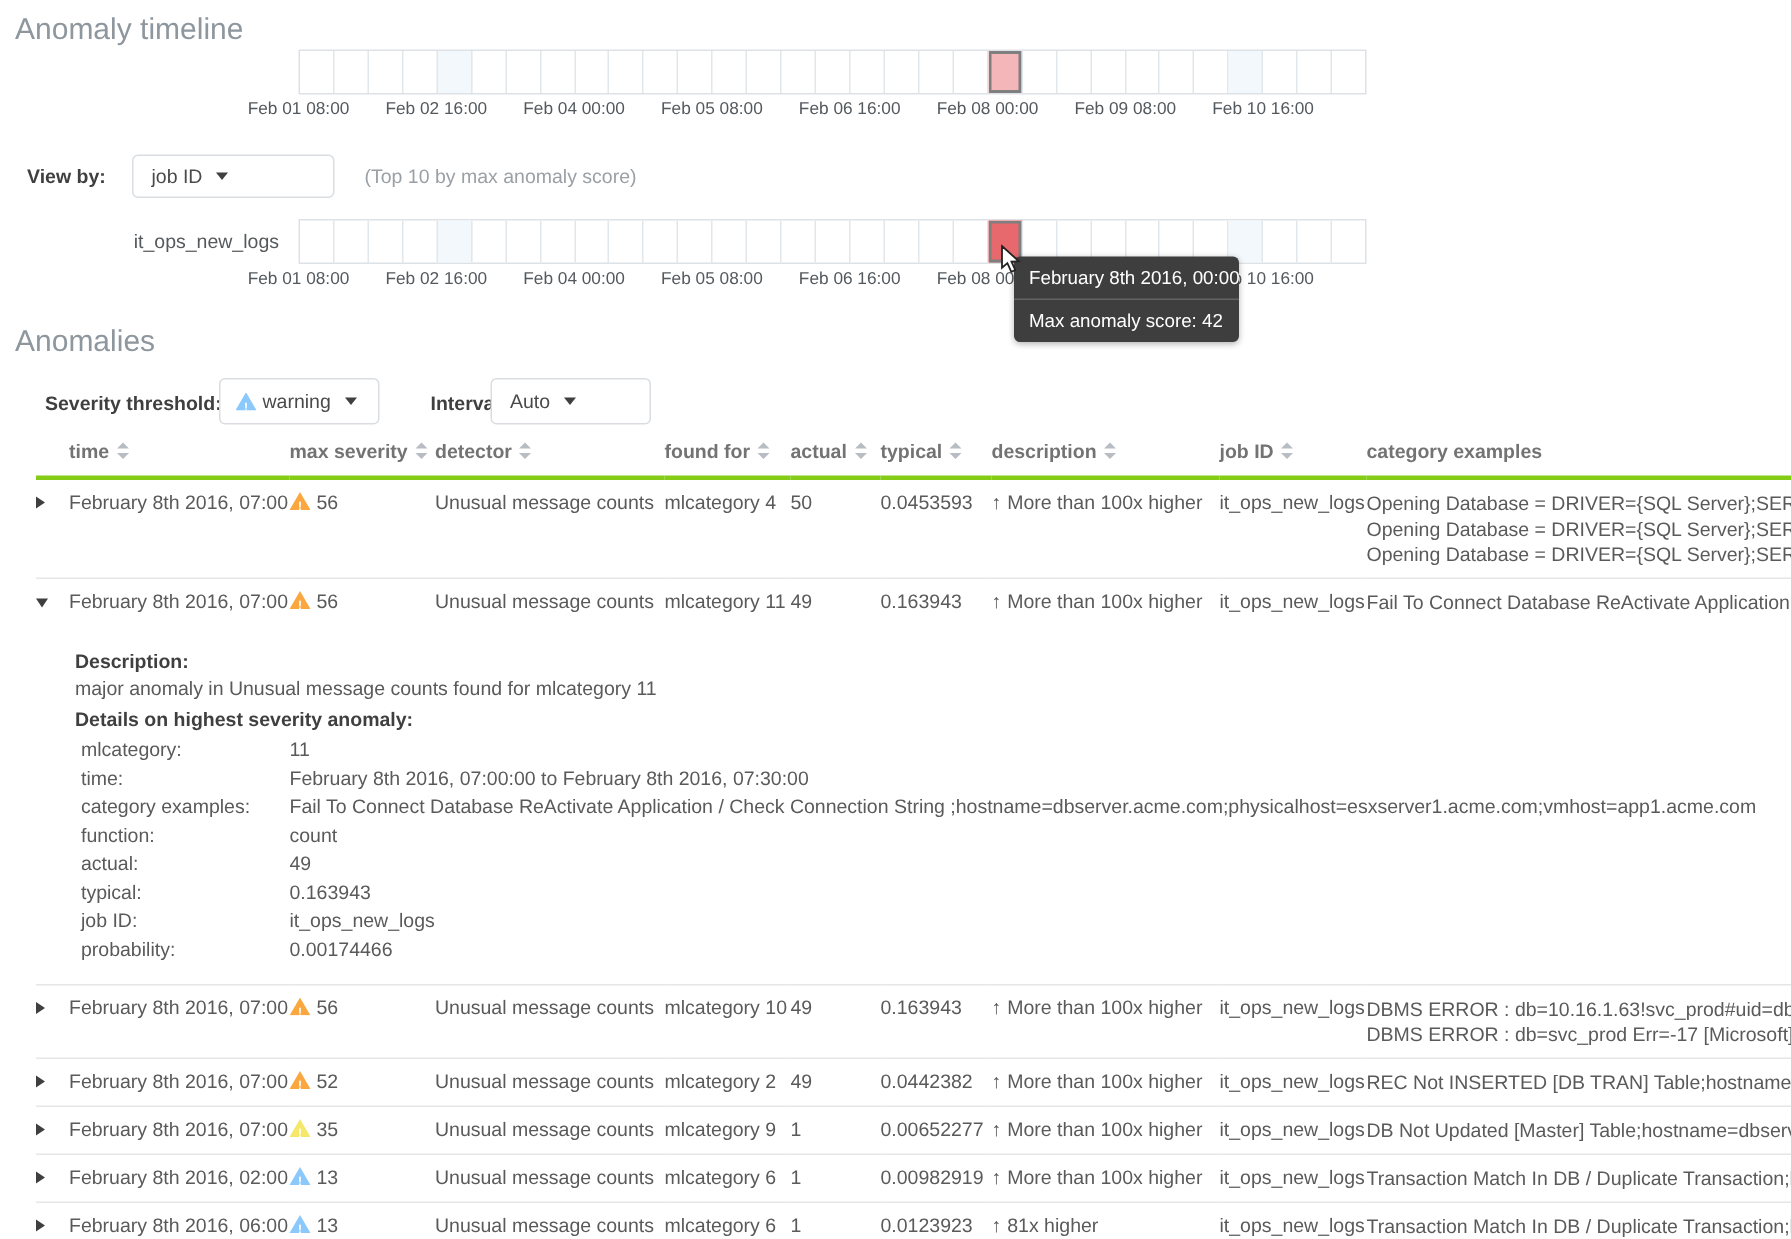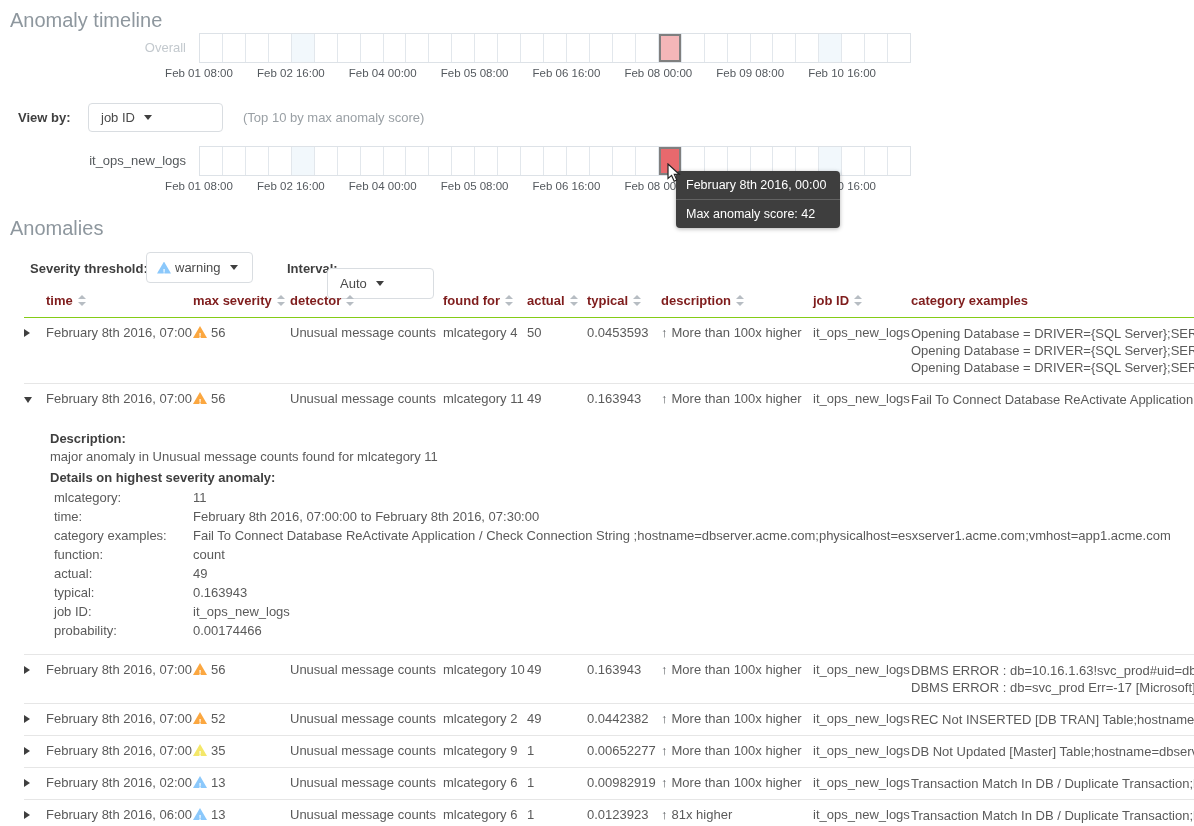--- a/index.html
+++ b/index.html
@@ -25,35 +25,35 @@
 
   
   .bold-label { font-size:13px; font-weight:bold; color:#3f3f3f; }
   .dropdown { position:absolute; border:1px solid #d9dde1; border-radius:4px; background:#fff;
               font-size:13px; color:#4a4a4a; display:flex; align-items:center; padding:0 12px; cursor:pointer; }
   .dd-caret { display:inline-block; width:0; height:0; border-left:4px solid transparent;
               border-right:4px solid transparent; border-top:5px solid #3f3f3f; margin-left:9px; }
   .muted-note { font-size:13px; color:#9aa0a5; }
 
   
-  #tooltip { position:absolute; left:676px; top:171px; width:164px; background:#3e3e3e; color:#fff;
+  #tooltip { position:absolute; left:676px; top:171px; width:150px; background:#3e3e3e; color:#fff;
              border-radius:4px; font-size:12.5px; z-index:20; box-shadow:0 1px 4px rgba(0,0,0,.3); }
   #tooltip .tline { padding:7px 10px; border-bottom:1px solid #636363; white-space:nowrap; }
   #tooltip .tline:last-child { border-bottom:none; }
   #cursor { position:absolute; left:667px; top:163px; z-index:30; }
 
   
   .tri { display:inline-block; width:14px; height:12px; clip-path:polygon(50% 0,100% 100%,0 100%);
          text-align:center; vertical-align:-1px; margin-right:4px; position:relative; }
   .tri::after { content:"!"; color:#fff; font-size:8px; font-weight:bold; line-height:15px; }
 
   
   #table-wrap { position:absolute; left:24px; top:288px; width:1170px; overflow:hidden; }
   table { border-collapse:collapse; table-layout:fixed; width:1320px; font-size:13px; }
-  th { text-align:left; font-weight:bold; color:#7f1d1d; padding:5px 8px 9px 0; white-space:nowrap; border-bottom:1px solid #84cc16; }
+  th { text-align:left; font-weight:bold; color:#737373; padding:5px 8px 9px 0; white-space:nowrap; border-bottom:3px solid #84cc16; }
   td { vertical-align:top; padding:7px 10px 7px 0; color:#5a5a5a; }
   tr.main-row td { border-top:1px solid #e6e6e6; }
   tr.main-row:first-child td { border-top:none; }
   tr.details-row td { border-top:none; padding:0; }
   tr.last td { border-bottom:1px solid #e6e6e6; }
   .col-expand { width:22px; } .col-time { width:147px; } .col-sev { width:97px; }
   .col-det { width:153px; } .col-found { width:84px; } .col-actual { width:60px; }
   .col-typ { width:74px; } .col-desc { width:152px; } .col-job { width:98px; } .col-ex { width:433px; }
   .sort { display:inline-block; width:8px; height:11px; position:relative; margin-left:5px; vertical-align:-1px; }
   .sort::before { content:""; position:absolute; top:0; left:0; border-left:4px solid transparent;
@@ -76,21 +76,20 @@
   .dfield .dlabel { width:143px; flex:0 0 143px; padding-left:4px; color:#5a5a5a; }
   .dfield .dvalue { white-space:nowrap; overflow:hidden; color:#5a5a5a; }
 </style>
 </head>
 <body>
 
 <div id="page">
 
   <div class="section-title" style="top:9px;">Anomaly timeline</div>
 
-  <div class="lane-label overall" style="left:0; top:33px;">Overall</div>
   <div class="lane" style="top:33px;">
       <div class="cell"></div>
       <div class="cell"></div>
       <div class="cell"></div>
       <div class="cell"></div>
       <div class="cell" style="background: rgb(242, 248, 252);"></div>
       <div class="cell"></div>
       <div class="cell"></div>
       <div class="cell"></div>
       <div class="cell"></div>
@@ -190,21 +189,21 @@
 
   <div class="section-title" style="top:217px;">Anomalies</div>
 
   <div class="bold-label" style="position:absolute; left:30px; top:261px;">Severity threshold:</div>
   <div class="dropdown" style="left:146px; top:252px; width:107px; height:31px; padding:12px 10px;">
     <span class="tri" id="sev-dd-tri" style="background: rgb(139, 200, 251);"></span>
     <span>warning</span>
     <span class="dd-caret"></span>
   </div>
   <div class="bold-label" style="position:absolute; left:271px; top:261px;padding-left:16px;">Interval:</div>
-  <div class="dropdown" style="left:327px; top:252px; width:107px; height:31px;margin-top:16px;">
+  <div class="dropdown" style="left:327px; top:252px; width:107px; height:31px;">
     <span>Auto</span>
     <span class="dd-caret"></span>
   </div>
 
   <div id="table-wrap">
     <table>
       <colgroup>
         <col class="col-expand">
           <col class="col-time">
           <col class="col-sev">

